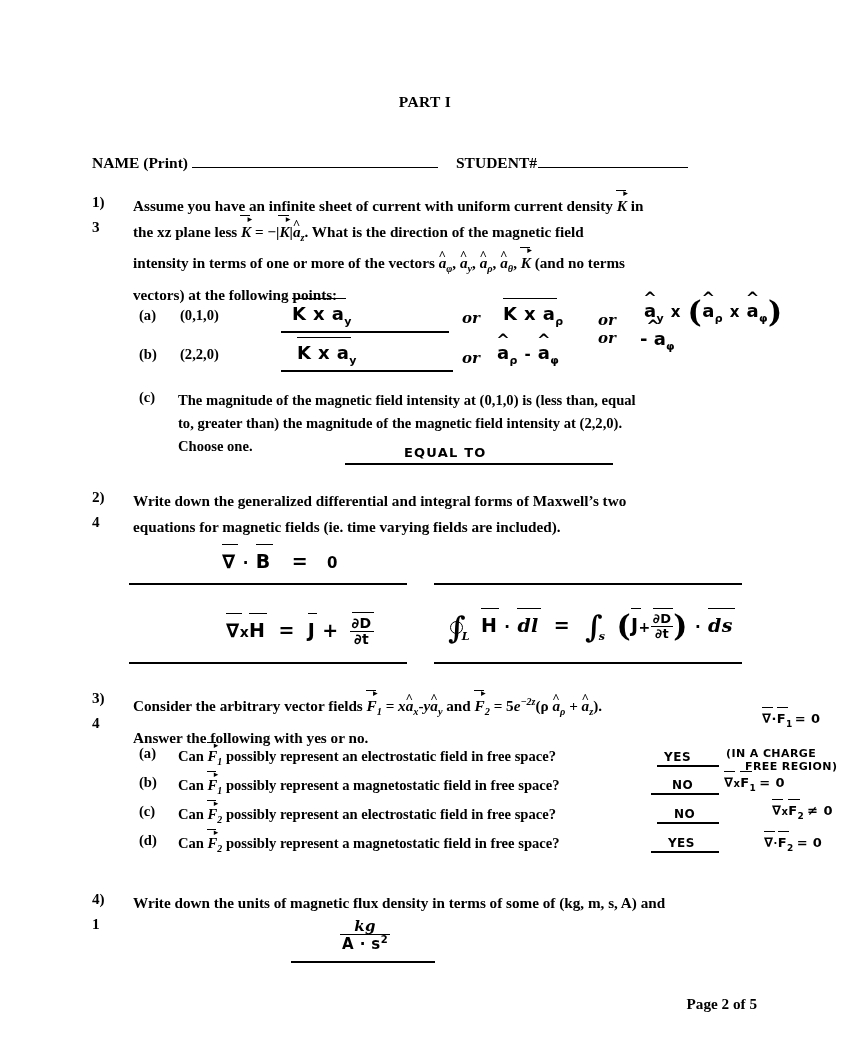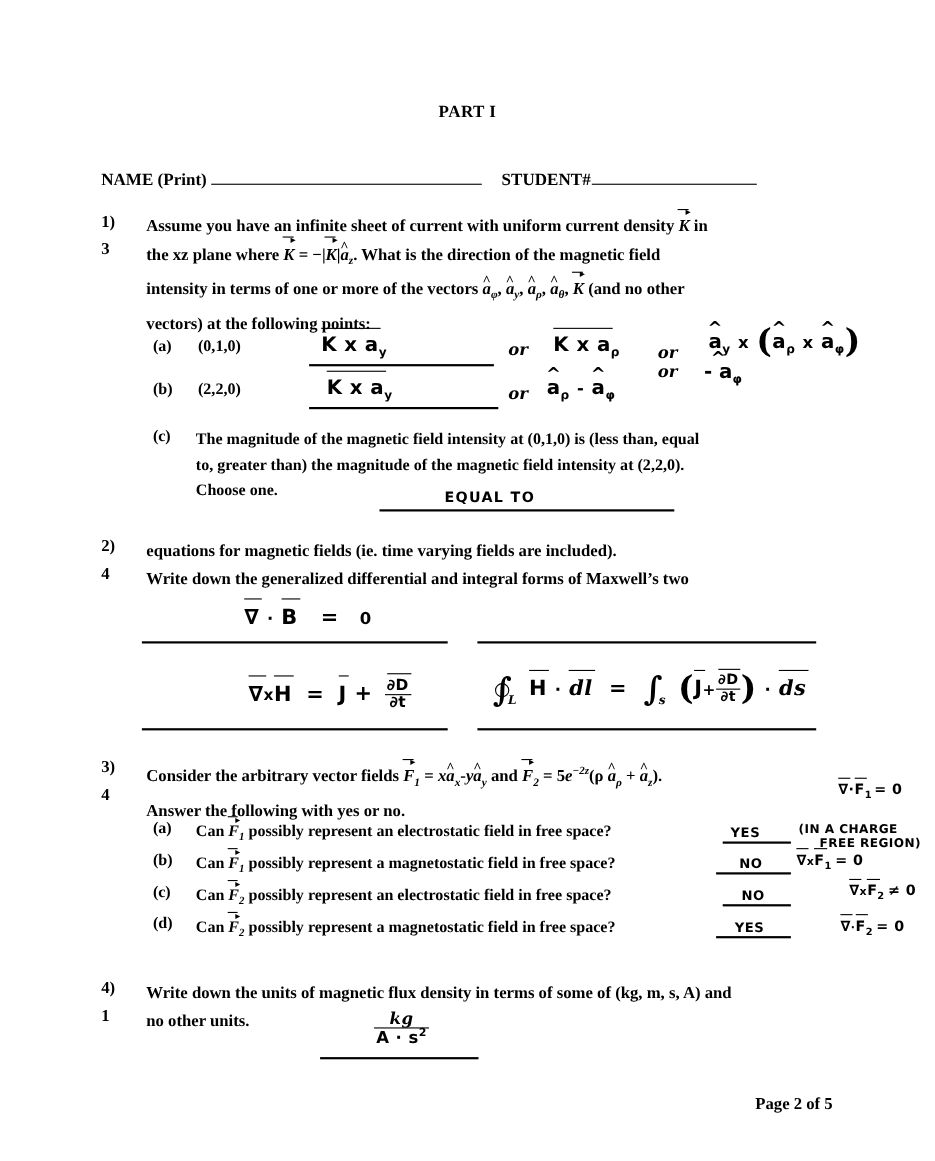--- a/index.html
+++ b/index.html
@@ -232,28 +232,28 @@
   </div>
   <div class="abs" style="top:218px; left:92px;">
     <span class="qmark">3</span>
   </div>
 
   <div class="abs qbody" style="top:193px; left:133px; width:650px;">
     <div>
       <span>Assume you have an infinite sheet of current with uniform current density </span><span class="vec">K<span class="arrowhead">▸</span></span><span> in</span>
     </div>
     <div>
-      <span>the xz plane where </span><span class="vec">K<span class="arrowhead">▸</span></span><span> = </span><span>−|<span class="vec">K<span class="arrowhead">▸</span></span>|<span class="hatv">a</span><sub class="sm">z</sub></span><span>. What is the </span><b>direction</b><span> of the magnetic field</span>
+      <span>the xz plane less </span><span class="vec">K<span class="arrowhead">▸</span></span><span> = </span><span>−|<span class="vec">K<span class="arrowhead">▸</span></span>|<span class="hatv">a</span><sub class="sm">z</sub></span><span>. What is the </span><b>direction</b><span> of the magnetic field</span>
     </div>
     <div>
       <span>intensity in terms of  one or more of the vectors </span><span class="hatv">a</span><sub class="sm">φ</sub>,
       <span class="hatv">a</span><sub class="sm">y</sub>,
       <span class="hatv">a</span><sub class="sm">ρ</sub>,
       <span class="hatv">a</span><sub class="sm">θ</sub>,
-      <span class="vec">K<span class="arrowhead">▸</span></span><span> (and no other</span>
+      <span class="vec">K<span class="arrowhead">▸</span></span><span> (and no terms</span>
     </div>
     <div>vectors) at the following points:</div>
   </div>
 
   <div class="abs sublabel" style="top:307px; left:139px;">(a)</div>
   <div class="abs sublabel" style="top:307px; left:180px;">(0,1,0)</div>
 
   <div class="answer-line" style="top:331px; left:281px; width:168px;"></div>
   <div class="abs hand" style="top:303px; left:292px; font-size:18px;">
     <span class="hvec"><span>K x a</span></span><sub style="font-size:11px;">y</sub>
@@ -300,22 +300,22 @@
   <div class="answer-line" style="top:463px; left:345px; width:268px;"></div>
   <div class="abs hand" style="top:445px; left:404px; font-size:13px; letter-spacing:1.2px;">EQUAL TO</div>
 
   <div class="abs" style="top:488px; left:92px;">
     <span class="qnum">2)</span>
   </div>
   <div class="abs" style="top:513px; left:92px;">
     <span class="qmark">4</span>
   </div>
   <div class="abs qbody" style="top:488px; left:133px; width:660px;">
+    <div>Write down the generalized differential and integral forms of Maxwell’s two</div>
     <div>equations for magnetic fields (ie. time varying fields are included).</div>
-    <div>Write down the generalized differential and integral forms of Maxwell’s two</div>
   </div>
 
   <div class="answer-line" style="top:583px; left:129px; width:278px;"></div>
   <div class="abs hand" style="top:550px; left:222px; font-size:19px;">
     <span class="hvec"><span>∇</span></span>
     <span style="font-size:15px;">·</span>
     <span class="hvec"><span>B</span></span>
     <span style="margin-left:14px;">=</span>
     <span style="margin-left:12px; font-size:15px;">0</span>
   </div>
@@ -405,21 +405,20 @@
   </div>
 
   <div class="abs" style="top:890px; left:92px;">
     <span class="qnum">4)</span>
   </div>
   <div class="abs" style="top:915px; left:92px;">
     <span class="qmark">1</span>
   </div>
   <div class="abs qbody" style="top:890px; left:133px; width:660px;">
     <div>Write down the units of magnetic flux density in terms of some of (kg, m, s, A) and</div>
-    <div>no other units.</div>
   </div>
 
   <div class="answer-line" style="top:961px; left:291px; width:144px;"></div>
   <div class="abs hand" style="top:918px; left:340px; font-size:15px;">
     <span class="frac">
       <span class="num hand-italic">kg</span>
       <span class="den"><span>A · s</span><sup style="font-size:10px;">2</sup></span>
     </span>
   </div>
 

